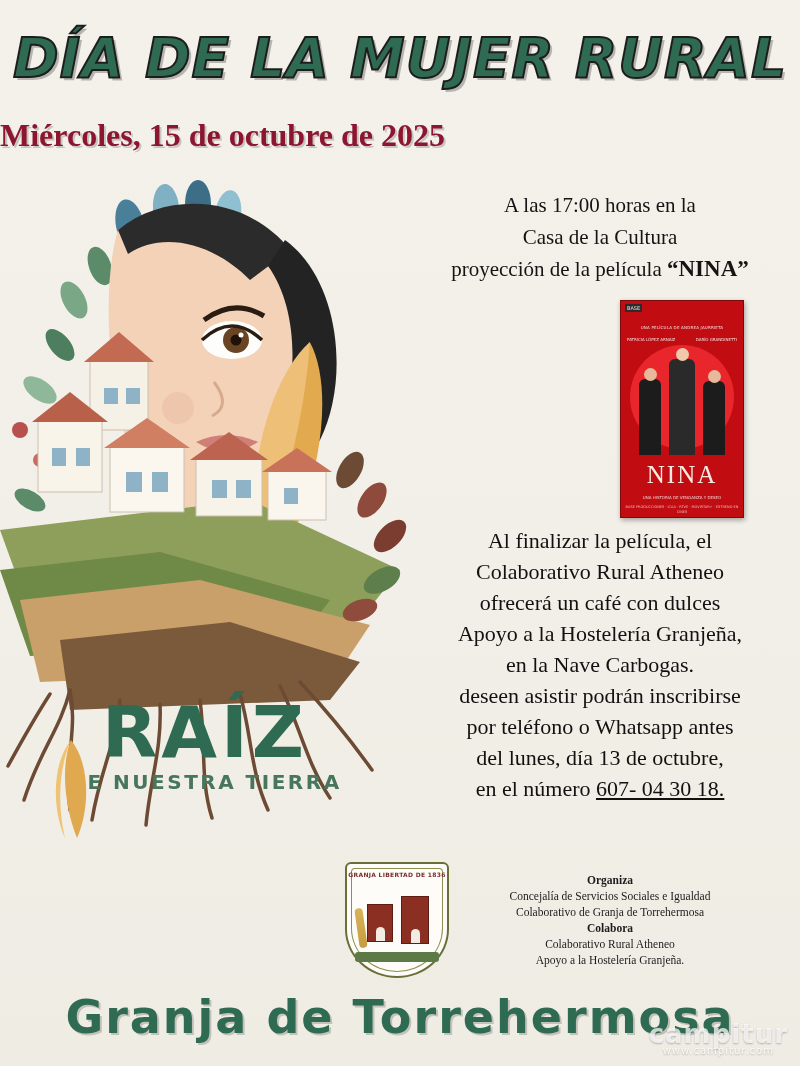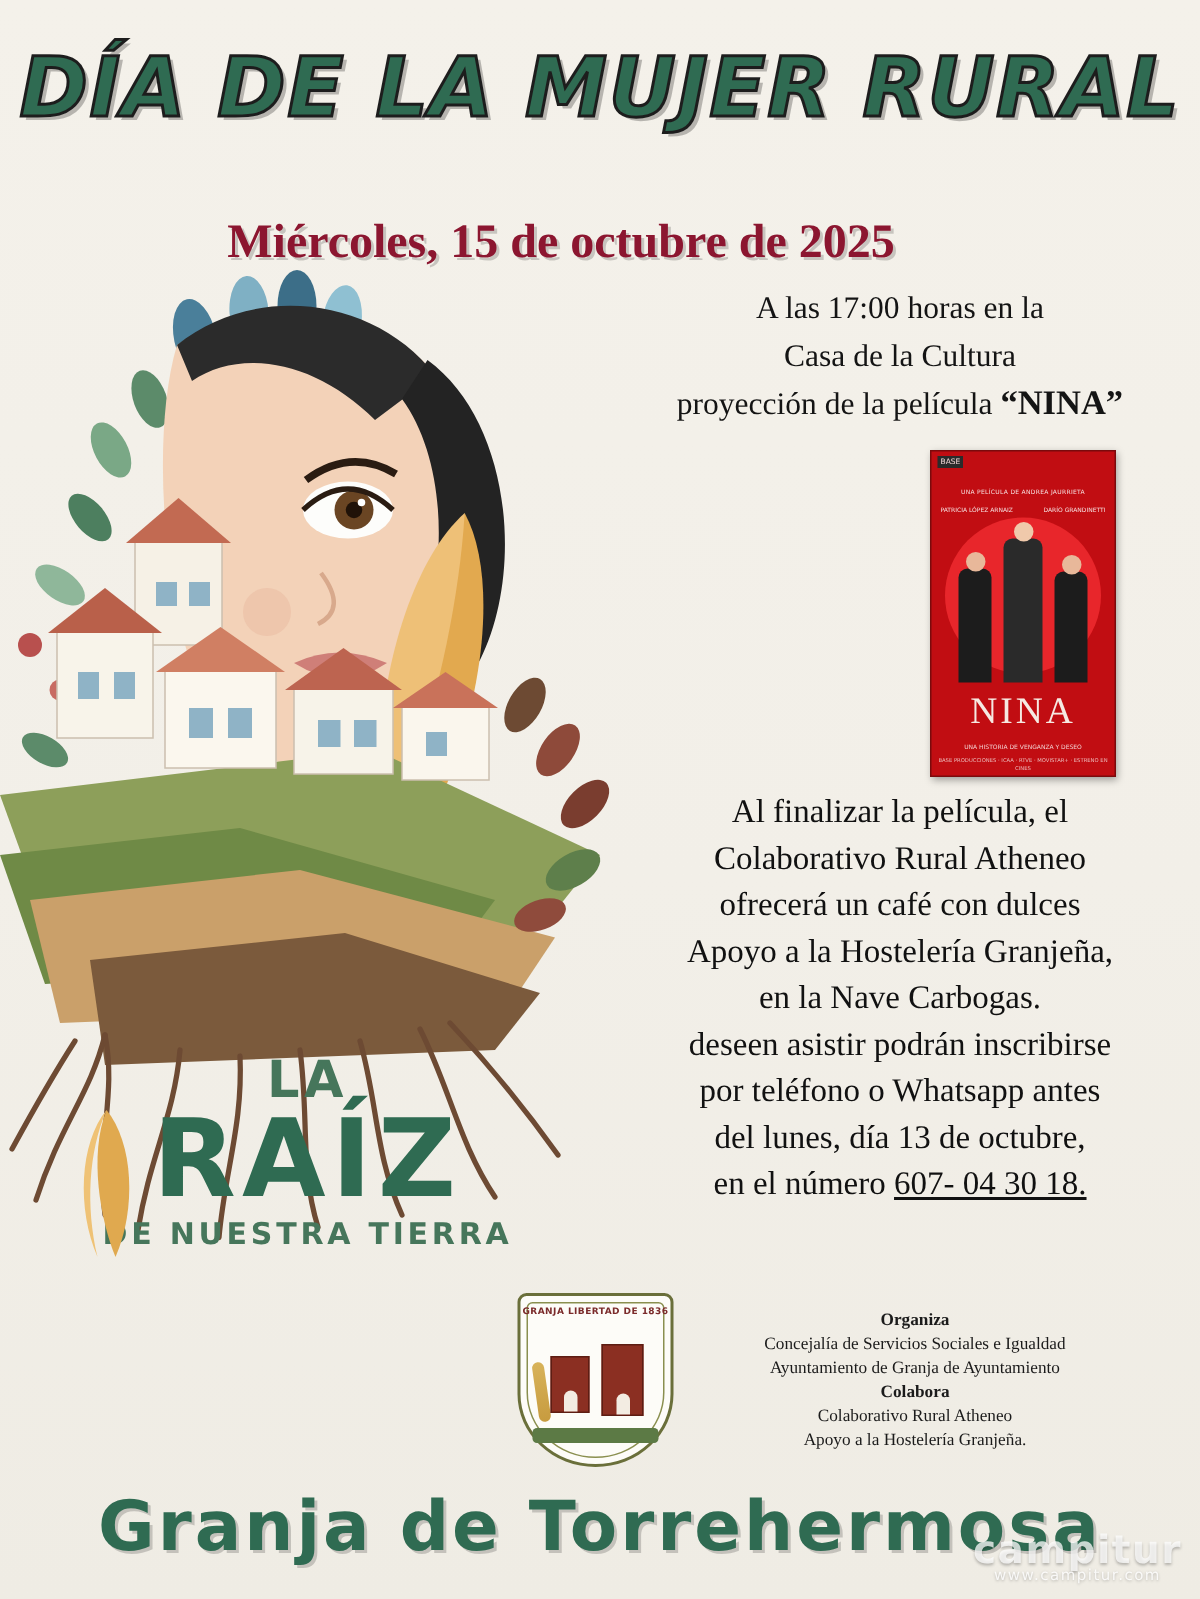--- a/index.html
+++ b/index.html
@@ -34,24 +34,24 @@
     font-size: 55px;
     letter-spacing: 1px;
     color: #2f6b52;
     -webkit-text-stroke: 2px #1d1d1d;
     text-shadow: 3px 3px 0 rgba(0,0,0,0.25);
     white-space: nowrap;
   }
 
   .subtitle {
     position: absolute;
-    top: 142px;
+    top: 117px;
     left: 0;
     width: 748px;
-    text-align: center;
+    text-align: left;
     font-family: "Liberation Serif", serif;
     font-weight: bold;
     font-size: 32px;
     color: #8c1630;
     text-shadow: 2px 2px 0 rgba(0,0,0,0.18);
   }
 
   
   .right-col {
     position: absolute;
@@ -450,21 +450,20 @@
       <path d="M300 512 C330 544 352 572 372 600"></path>
       <path d="M50 524 C32 552 20 574 8 596"></path>
     </g>
   </svg>
 
   <div class="logo">
     <svg style="position:absolute;left:-18px;top:34px;width:70px;height:110px" viewBox="0 0 70 110" xmlns="http://www.w3.org/2000/svg">
       <path d="M34 6 C52 28 54 72 40 104 C30 80 22 36 34 6 Z" fill="#e0a94f"></path>
       <path d="M34 6 C16 28 14 72 28 104 C20 70 22 34 34 6 Z" fill="#efc275"></path>
     </svg>
-    <div class="la">LA</div>
     <div class="raiz">RAÍZ</div>
     <div class="tierra">DE NUESTRA TIERRA</div>
   </div>
 
   <div class="right-col">
     <div class="line-when">A las  17:00 horas en la</div>
     <div class="line-when">Casa de la Cultura</div>
     <div class="line-when">
       <span>proyección de la película </span><span class="film-title-q">“NINA”</span>
     </div>
@@ -514,21 +513,21 @@
       </div>
     <div class="tower t2">
         <span class="door"></span>
       </div>
     <div class="base"></div>
   </div>
 
   <div class="credits">
     <div><b>Organiza</b></div>
     <div>Concejalía de Servicios Sociales e Igualdad</div>
-    <div>Ayuntamiento de Granja de Ayuntamiento</div>
+    <div>Colaborativo de Granja de Torrehermosa</div>
     <div><b>Colabora</b></div>
     <div>Colaborativo Rural Atheneo</div>
     <div>Apoyo a la Hostelería Granjeña.</div>
   </div>
 
   <div class="town">Granja  de  Torrehermosa</div>
 
   <div class="watermark">
     <div class="wm-main">campitur</div>
     <div class="wm-sub">www.campitur.com</div>

